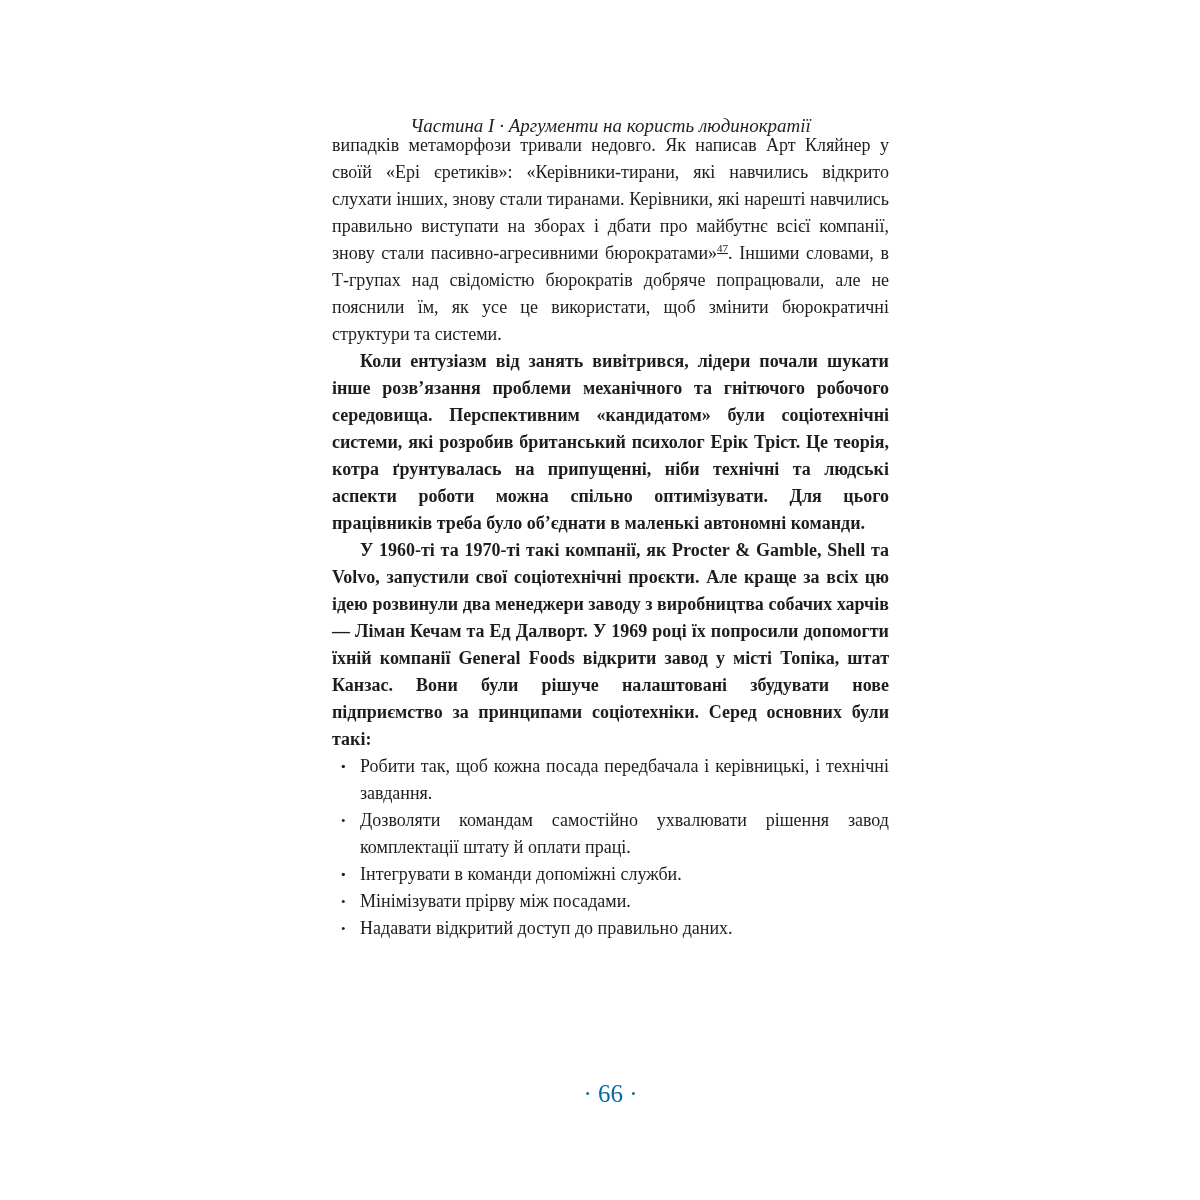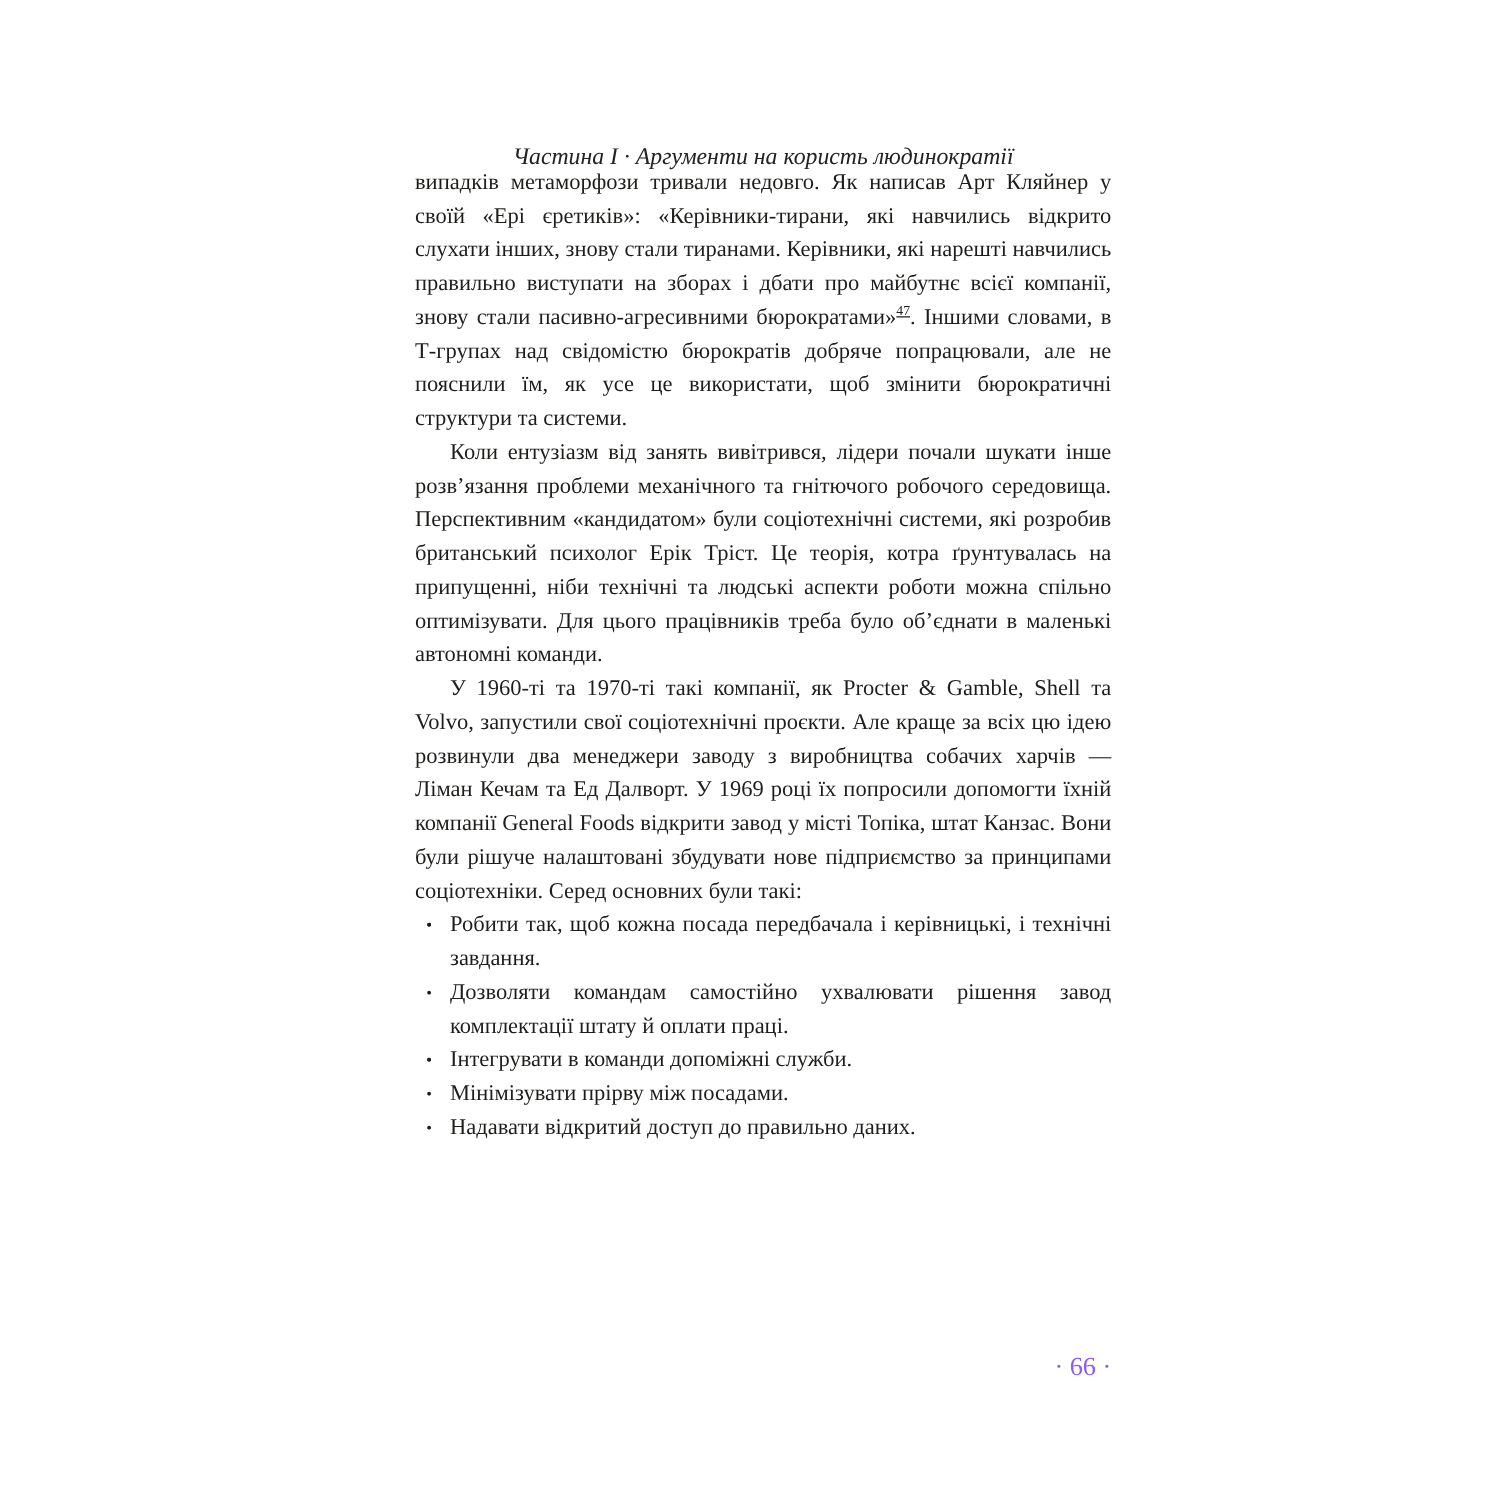--- a/index.html
+++ b/index.html
@@ -34,20 +34,21 @@
     width: 557px;
     font-size: 18px;
     line-height: 27px;
     text-align: justify;
   }
   .para {
     margin: 0;
   }
   .para.indent {
     text-indent: 28px;
+    font-weight: bold;
   }
   .para.spaced {
     margin-top: 27px;
   }
   sup.fnref {
     font-size: 11px;
     line-height: 0;
     vertical-align: super;
     text-decoration: underline;
   }
@@ -66,24 +67,24 @@
     left: 9px;
     top: 0;
     font-size: 13px;
     line-height: 27px;
   }
   .page-number {
     position: absolute;
     top: 1080px;
     left: 332px;
     width: 557px;
-    text-align: right;
-    font-size: 21px;
+    text-align: center;
+    font-size: 25px;
     line-height: 27px;
-    color: #8b5cf6;
+    color: #0369a1;
   }
 </style>
 </head>
 <body>
 
 <div class="page">
 
   <div class="running-header">Частина I · Аргументи на користь людинократії</div>
 
   <div class="text-block">

